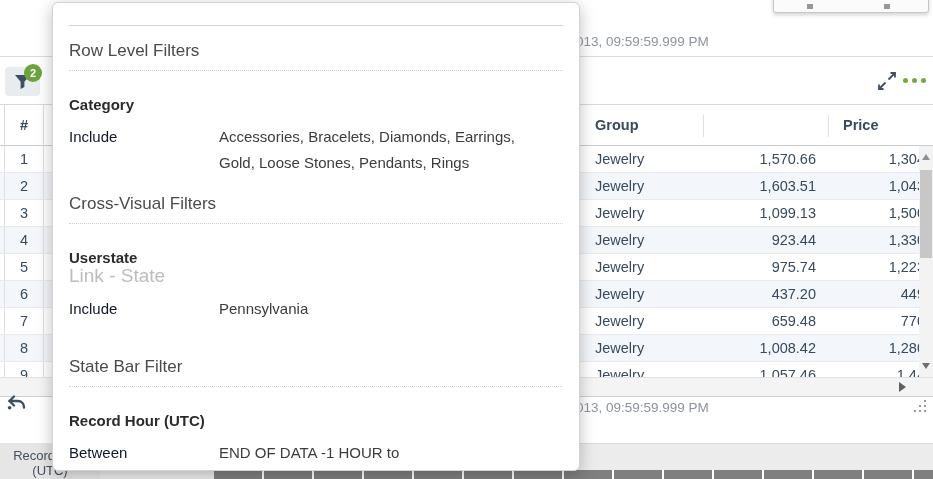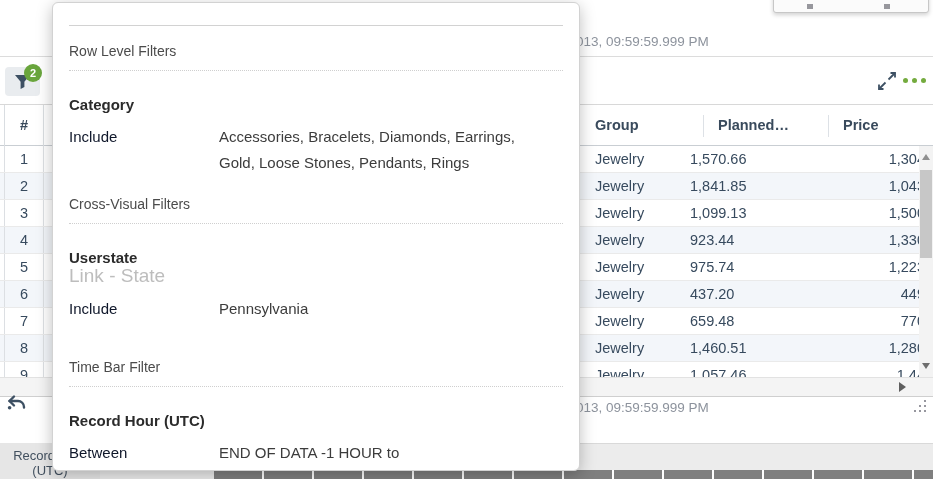--- a/index.html
+++ b/index.html
@@ -39,21 +39,21 @@
   .h-price { left:843px; }
   .hsep { position:absolute; top:10px; width:1px; height:22px; background:#dde1e6; }
   .hsep1 { left:703px; } .hsep2 { left:828px; }
 
   .tbody { position:absolute; left:0; top:146px; width:919px; height:231px; overflow:hidden; background:#fff; }
   .trow { position:relative; width:100%; height:27px; border-bottom:1px solid #eaeaea; background:#fff; font-size:14.5px; color:#374a5e; cursor:pointer; }
   .trow:nth-child(even){ background:#f3f6fa; }
   .trow div { position:absolute; top:0; height:26px; line-height:26px; white-space:nowrap; }
   .c-num { left:4px; width:40px; text-align:center; border-left:1px solid #dcdfe3; border-right:1px solid #dcdfe3; }
   .c-group { left:581px; width:120px; padding-left:14px; }
-  .c-planned { left:690px; width:126px; }
+  .c-planned { left:690px; width:126px; text-align:right; }
   .c-price { left:830px; width:95px; text-align:right; }
 
   
   .vscroll { position:absolute; left:919px; top:146px; width:14px; height:231px; background:#f3f3f3; }
   .varrow-up { position:absolute; left:3px; top:8px; width:0; height:0;
     border-left:4px solid transparent; border-right:4px solid transparent; border-bottom:6px solid #8f8f8f; cursor:pointer; }
   .vthumb { position:absolute; left:1px; top:24px; width:12px; height:88px; background:#c7c7c7; cursor:pointer; }
   .varrow-down { position:absolute; left:3px; bottom:8px; width:0; height:0;
     border-left:4px solid transparent; border-right:4px solid transparent; border-top:6px solid #6e6e6e; cursor:pointer; }
 
@@ -76,21 +76,21 @@
   .timebar-band { position:absolute; left:100px; top:443px; width:833px; height:36px; background:#ececec; border-top:1px solid #d9d9d9; cursor:ew-resize; }
   .timebar-bars { position:absolute; left:114px; bottom:0; width:719px; height:9px;
     background:repeating-linear-gradient(90deg,#7f7f7f 0 48px,#ffffff 48px 50px); }
 
   
   .popover { position:absolute; left:52px; top:2px; width:528px; height:469px; background:#fff;
     border:1px solid #d2d2d2; border-radius:6px; box-shadow:0 4px 16px rgba(0,0,0,.25);
     padding:12px 16px 0 16px; color:#3c3c3c; overflow:hidden; }
   .pop-title { font-size:20px; color:#404040; line-height:28px; font-weight:normal; }
   .pop-hr { border:none; border-bottom:1px solid #d2d2d2; margin-top:10px; }
-  .sec-head { font-size:14px; color:#4b4b4b; line-height:22px; font-weight:normal; }
+  .sec-head { font-size:17px; color:#4b4b4b; line-height:22px; font-weight:normal; }
   .sec-head.s1 { margin-top:14px; } .sec-head.s2 { margin-top:17px; } .sec-head.s3 { margin-top:34px; }
   .pop-dotted { border:none; border-bottom:1px dotted #cfcfcf; margin-top:8px; }
   .f-name { margin-top:24px; font-size:15px; font-weight:bold; color:#2b2b2b; line-height:19px; }
   .f-sub { font-size:19px; color:#bdbdbd; line-height:18px; }
   .f-row { display:grid; grid-template-columns:150px 1fr; margin-top:10px; }
   .f-op { font-size:15px; color:#0f172a; line-height:26px; }
   .f-val { font-size:15px; color:#3c3c3c; line-height:26px; white-space:pre-line; max-width:335px; }
 
   svg { display:block; }
 </style>
@@ -126,37 +126,36 @@
   </div>
   <div class="more-btn">
     <i></i>
       <i></i>
       <i></i>
   </div>
 
   <div class="thead">
     <div class="hc h-num">#</div>
     <div class="hc h-group">Group</div>
-    <div class="hc h-planned">Planned…</div>
     <div class="hc h-price">Price</div>
     <div class="hsep hsep1"></div>
     <div class="hsep hsep2"></div>
   </div>
 
   <div class="tbody">
     <div class="trow">
       <div class="c-num">1</div>
       <div class="c-group">Jewelry</div>
       <div class="c-planned">1,570.66</div>
       <div class="c-price">1,304</div>
     </div>
     <div class="trow">
       <div class="c-num">2</div>
       <div class="c-group">Jewelry</div>
-      <div class="c-planned">1,841.85</div>
+      <div class="c-planned">1,603.51</div>
       <div class="c-price">1,043</div>
     </div>
     <div class="trow">
       <div class="c-num">3</div>
       <div class="c-group">Jewelry</div>
       <div class="c-planned">1,099.13</div>
       <div class="c-price">1,500</div>
     </div>
     <div class="trow">
       <div class="c-num">4</div>
@@ -178,21 +177,21 @@
     </div>
     <div class="trow">
       <div class="c-num">7</div>
       <div class="c-group">Jewelry</div>
       <div class="c-planned">659.48</div>
       <div class="c-price">770</div>
     </div>
     <div class="trow">
       <div class="c-num">8</div>
       <div class="c-group">Jewelry</div>
-      <div class="c-planned">1,460.51</div>
+      <div class="c-planned">1,008.42</div>
       <div class="c-price">1,280</div>
     </div>
     <div class="trow">
       <div class="c-num">9</div>
       <div class="c-group">Jewelry</div>
       <div class="c-planned">1,057.46</div>
       <div class="c-price">1,44</div>
     </div>
   </div>
 
@@ -246,21 +245,21 @@
 
     <div class="sec-head s2">Cross-Visual Filters</div>
     <hr class="pop-dotted">
     <div class="f-name">Userstate</div>
     <div class="f-sub">Link - State</div>
     <div class="f-row" style="margin-top:11px;">
       <div class="f-op">Include</div>
       <div class="f-val">Pennsylvania</div>
     </div>
 
-    <div class="sec-head s3">Time Bar Filter</div>
+    <div class="sec-head s3">State Bar Filter</div>
     <hr class="pop-dotted">
     <div class="f-name">Record Hour (UTC)</div>
     <div class="f-row">
       <div class="f-op">Between</div>
       <div class="f-val">END OF DATA -1 HOUR to
 END OF DATA</div>
     </div>
   </div>
 
 </div>

